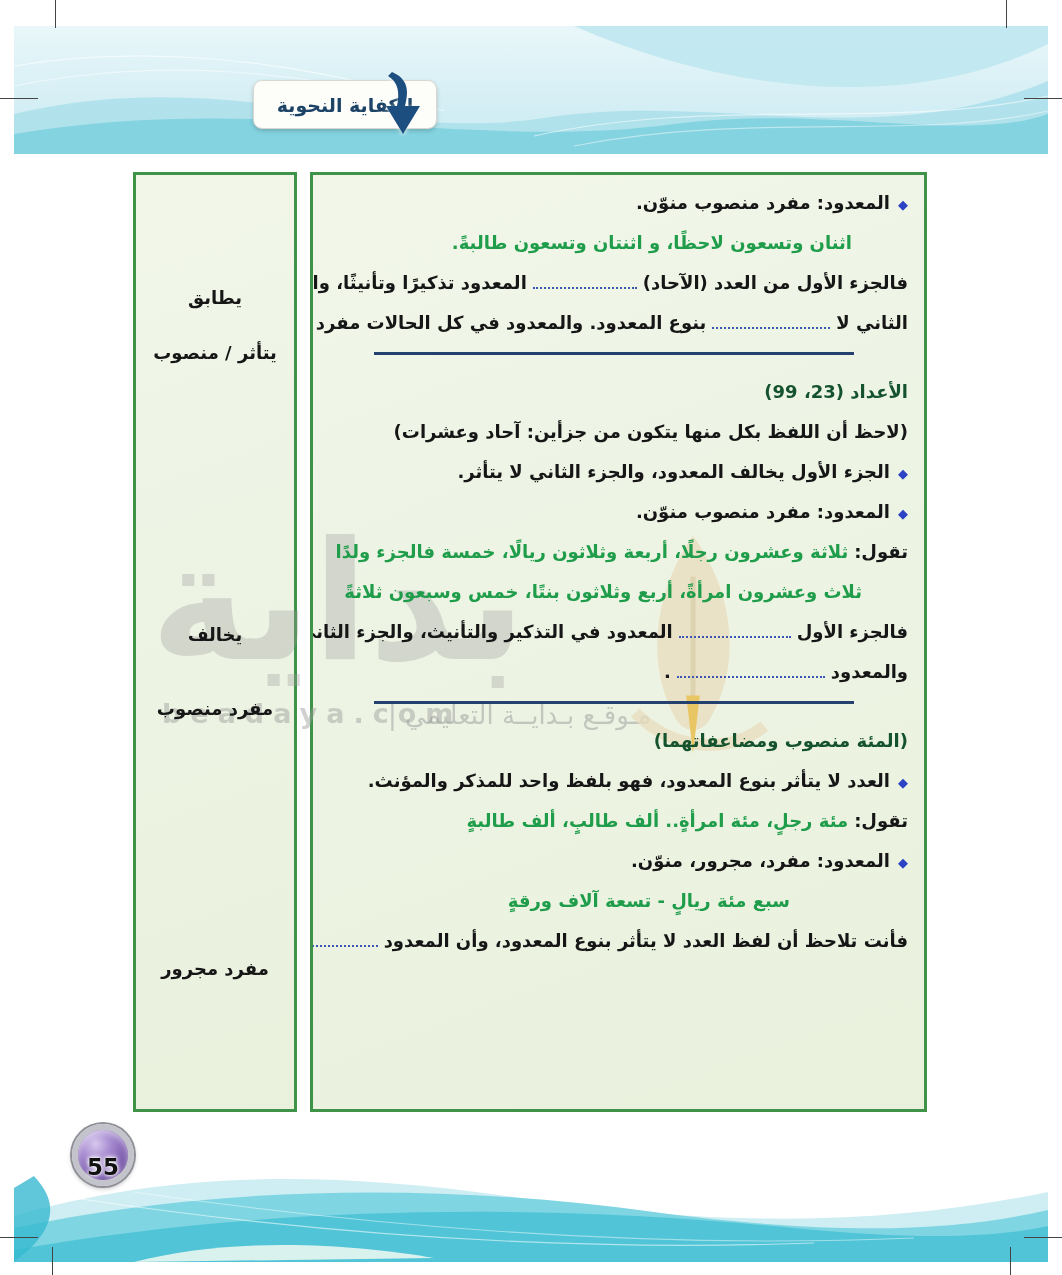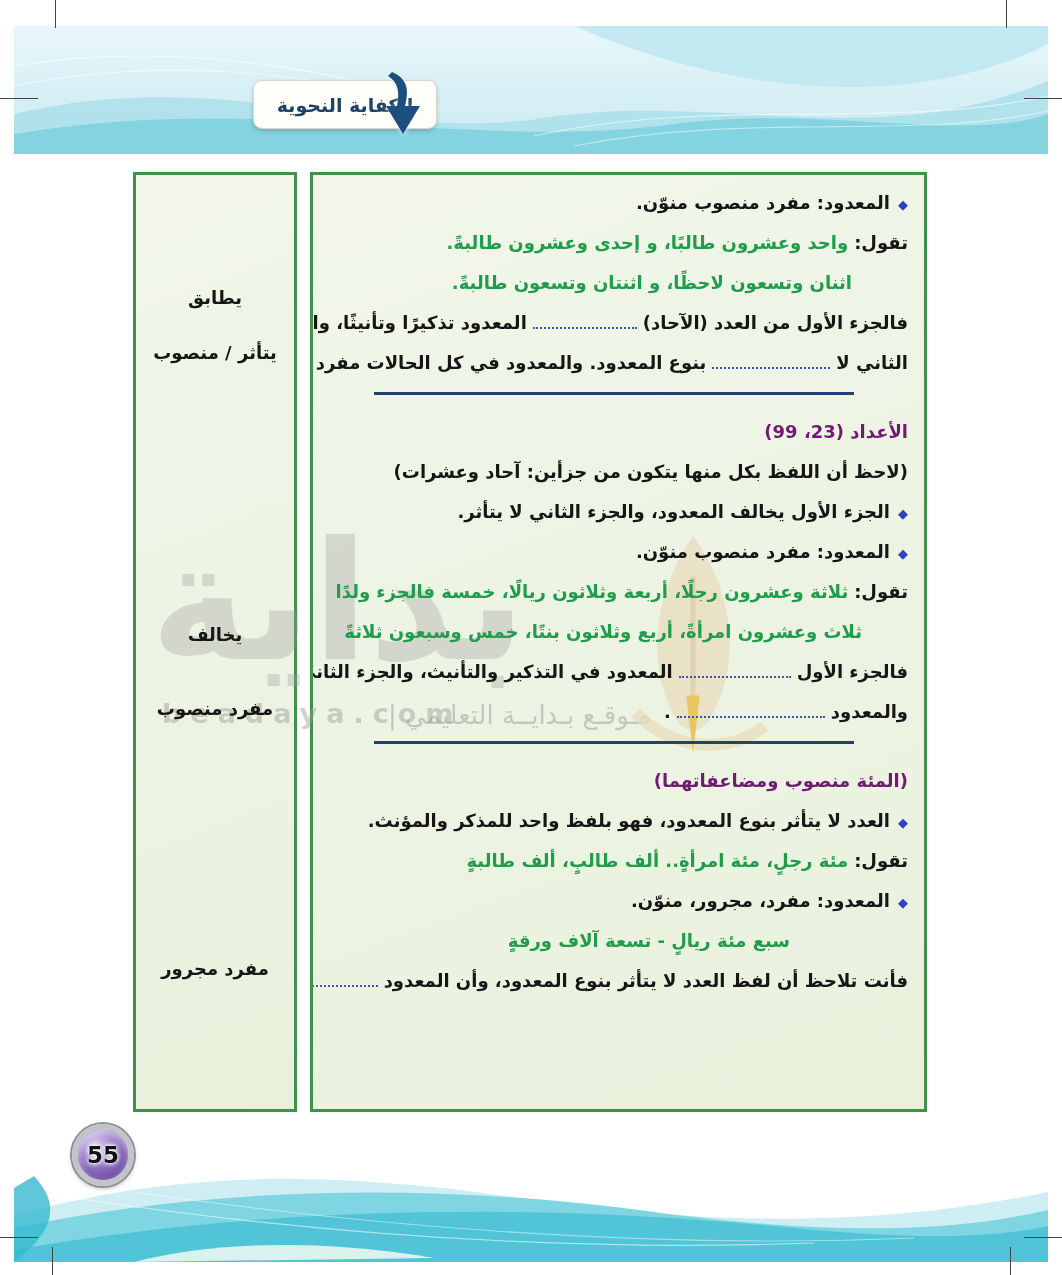--- a/index.html
+++ b/index.html
@@ -32,35 +32,35 @@
   .wm-quill{left:608px;top:528px;opacity:.75;}
   
   .side-labels{left:136px;top:175px;width:158px;height:1058px;z-index:3;}
   .side-label{position:absolute;width:100%;text-align:center;font-weight:bold;font-size:18px;
     color:#161616;direction:rtl;line-height:40px;}
   
   .content{left:313px;top:175px;width:611px;height:1178px;z-index:3;box-sizing:border-box;
     padding:8px 16px 0 6px;direction:rtl;text-align:right;overflow:hidden;}
   .l{line-height:40px;height:40px;font-weight:bold;font-size:18px;color:#161616;white-space:nowrap;}
   .g{color:#1f9d4b;}
-  .ttl{color:#701a75;}
+  .ttl{color:#14532d;}
   .bullet{color:#2b43c4;font-size:13px;margin-left:8px;}
   .qlabel{margin-left:6px;}
   .indent1{padding-right:56px;}
   .indent2{padding-right:46px;}
   .indent3{padding-right:118px;}
   .dots{display:inline-block;border-bottom:2px dotted #3a57b5;height:12px;margin:0 6px;
     vertical-align:baseline;}
   .divider{width:480px;height:3px;background:#24406e;margin:9px auto 17px auto;}
   
   .page-badge{left:72px;top:1124px;width:50px;height:50px;border-radius:50%;z-index:7;
     background:radial-gradient(circle at 35% 28%,#d8c8ee 0%,#a98ed2 30%,#8363b4 58%,#5d3f8f 100%);
     border:6px solid #c3c3cb;box-shadow:0 0 0 2px #8f8f98,0 2px 5px rgba(0,0,0,.35),
       inset 0 3px 6px rgba(255,255,255,.55);
-    display:flex;align-items:center;justify-content:center;}
+    display:flex;align-items:flex-end;justify-content:center;}
   .page-badge span{font-weight:bold;font-size:23px;color:#111;
     text-shadow:0 0 2px #fff,0 0 4px #fff,0 0 6px #fff;}
 </style>
 </head>
 <body>
 
 <div class="crop" style="left:55px;top:0;width:1px;height:28px;"></div>
 <div class="crop" style="left:0;top:98px;width:38px;height:1px;"></div>
 <div class="crop" style="left:1006px;top:0;width:1px;height:28px;"></div>
 <div class="crop" style="left:1024px;top:98px;width:38px;height:1px;"></div>
@@ -106,23 +106,20 @@
   <div class="side-label" style="top:158px;">يتأثر / منصوب</div>
   <div class="side-label" style="top:440px;">يخالف</div>
   <div class="side-label" style="top:514px;">مفرد منصوب</div>
   <div class="side-label" style="top:774px;">مفرد مجرور</div>
 </div>
 
 <div class="layer content">
 
   <div class="l">
     <span class="bullet">◆</span><span>المعدود: مفرد منصوب منوّن.</span>
-  </div>
-  <div class="l">
-    <span class="qlabel">تقول:</span><span class="g">واحد وعشرون طالبًا، و إحدى وعشرون طالبةً.</span>
   </div>
   <div class="l indent1">
     <span class="g">اثنان وتسعون لاحظًا، و اثنتان وتسعون طالبةً.</span>
   </div>
   <div class="l">
     <span>فالجزء الأول من العدد (الآحاد)</span><span class="dots" style="width:104px;"></span><span>المعدود تذكيرًا وتأنيثًا، والجزء</span>
   </div>
   <div class="l">
     <span>الثاني لا</span><span class="dots" style="width:118px;"></span><span>بنوع المعدود. والمعدود في كل الحالات مفرد</span>
   </div>

